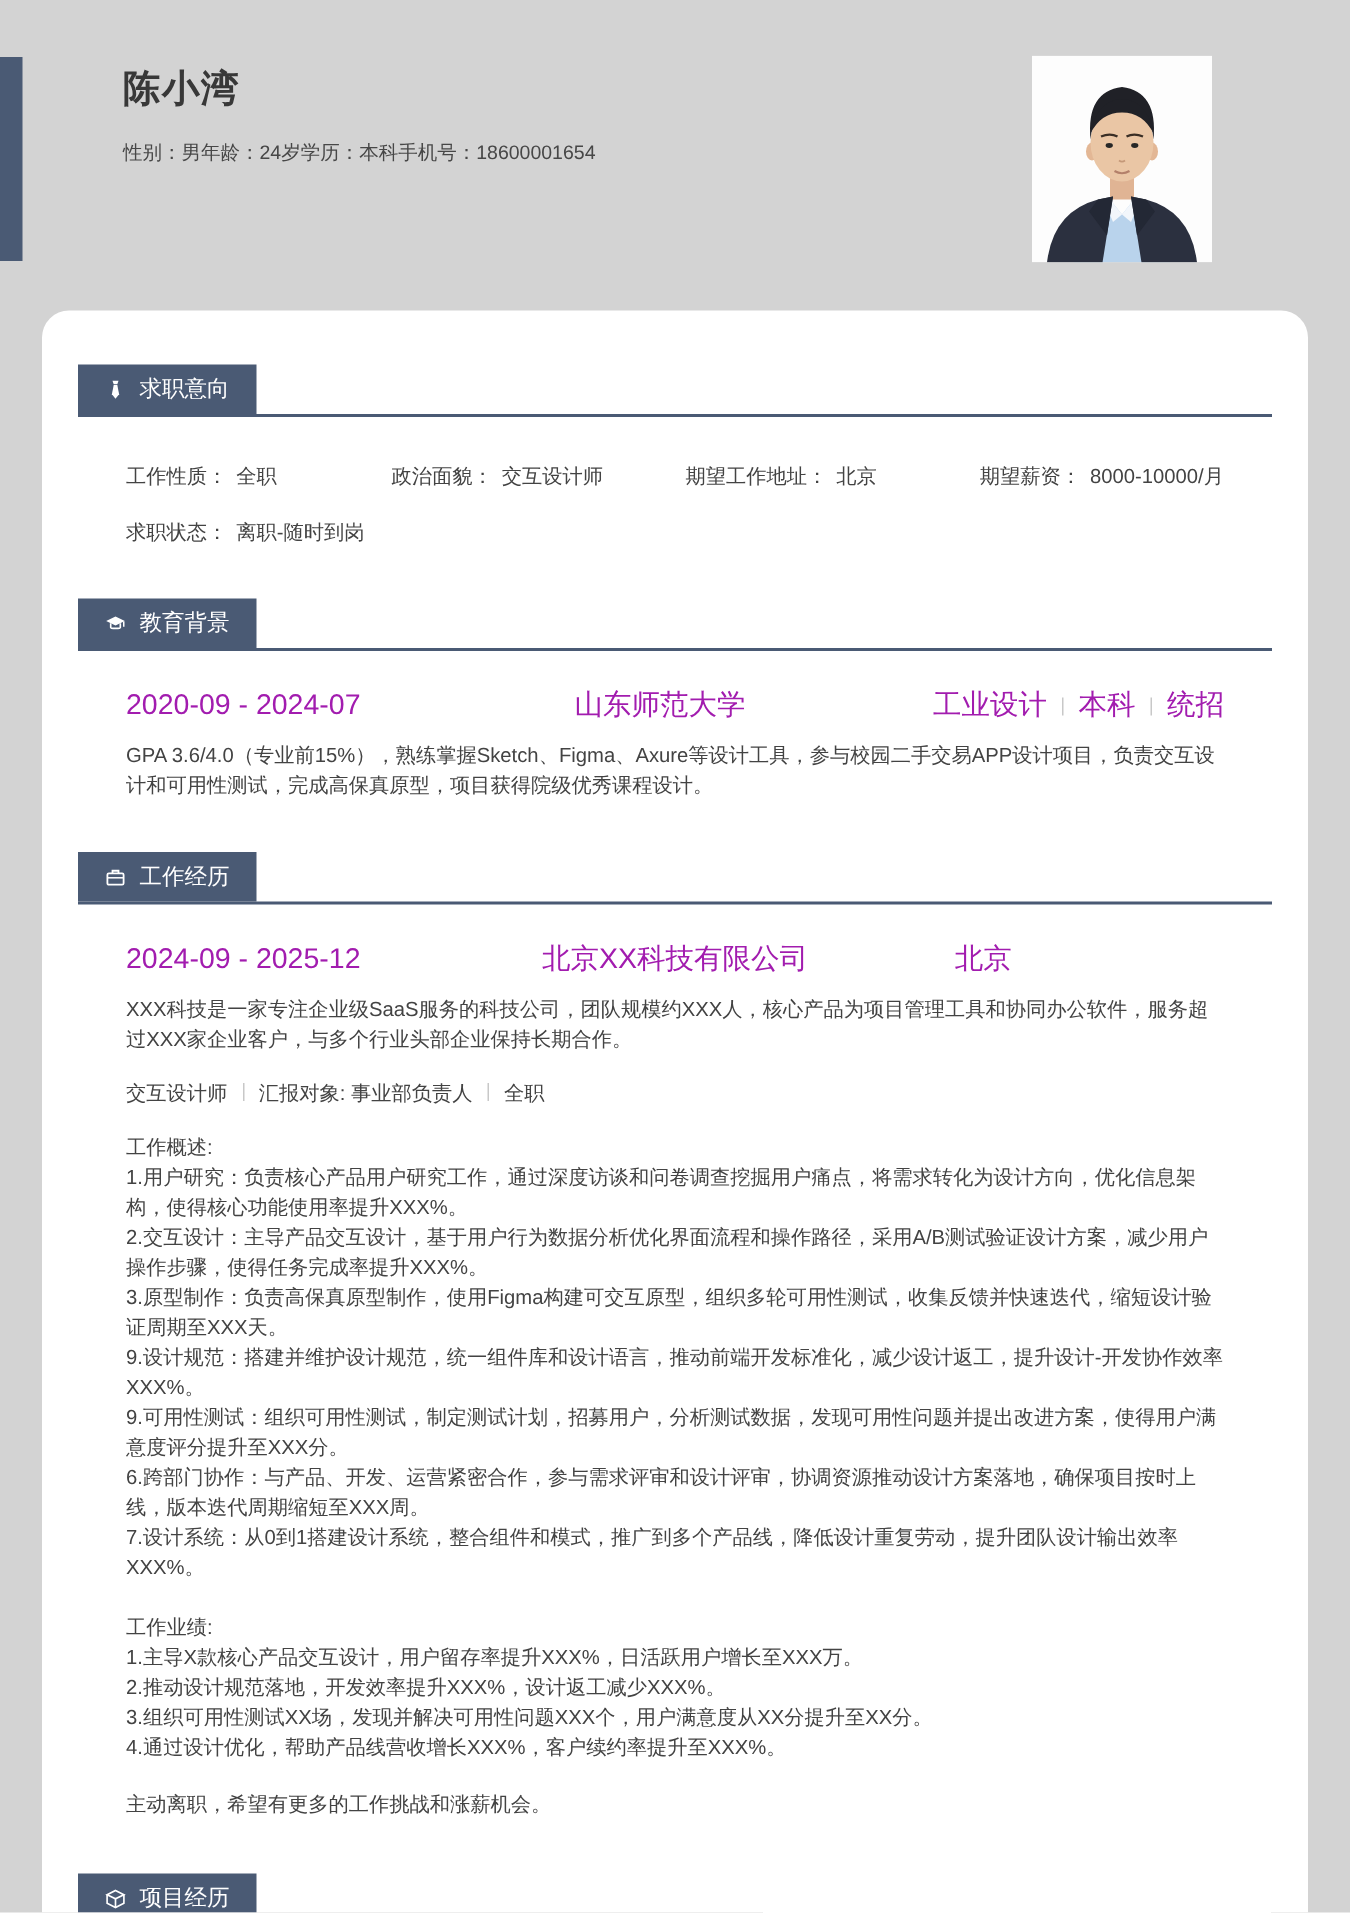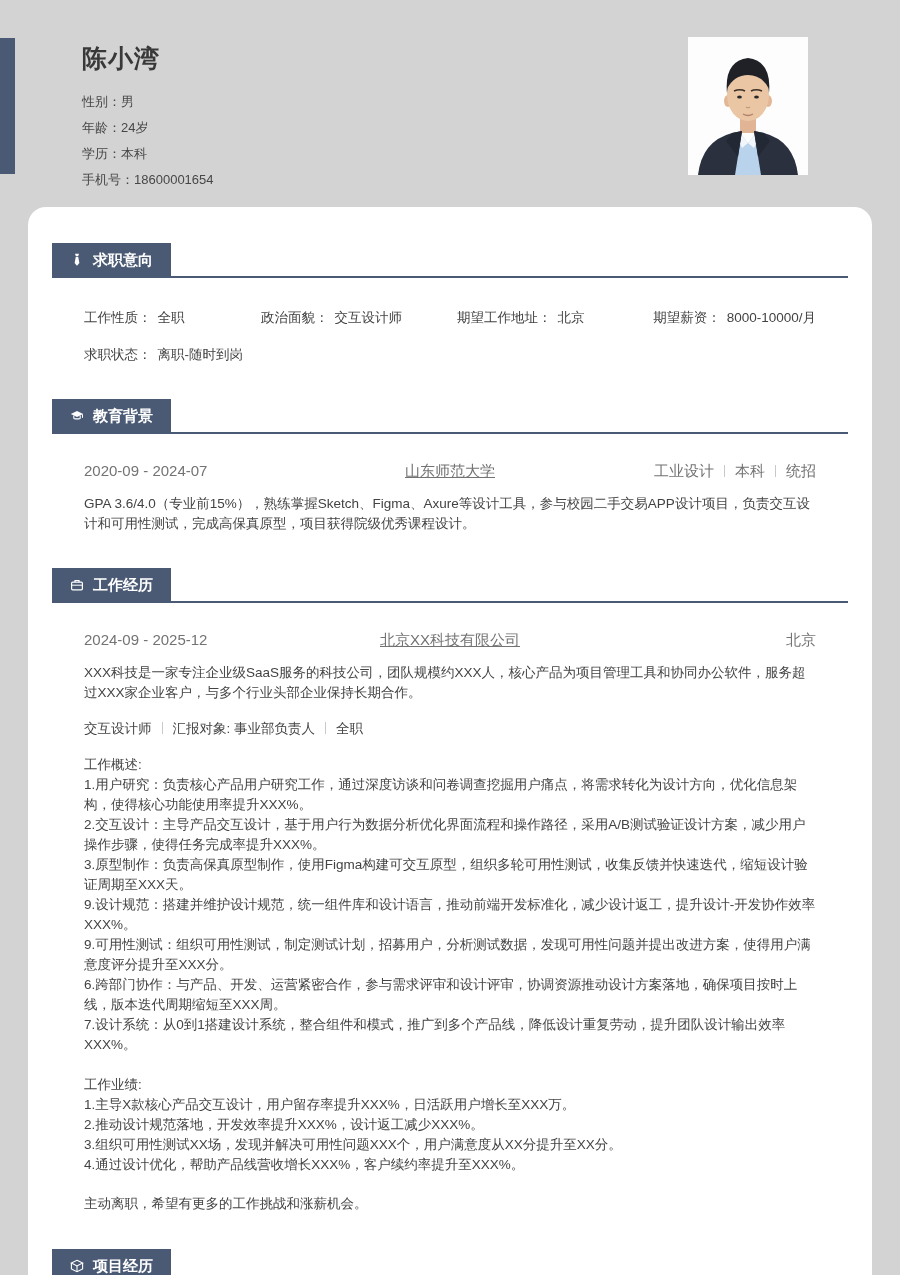--- a/index.html
+++ b/index.html
@@ -9,54 +9,54 @@
     background: #d3d3d3;
     font-family: "Liberation Sans", "DejaVu Sans", sans-serif;
     color: #404040;
   }
   
   .top-header { position: relative; height: 255px; }
   .accent-bar { position: absolute; left: 0; top: 38px; width: 15px; height: 136px; background: #4a5a74; }
   .header-inner { position: absolute; left: 82px; top: 42px; }
   .name { font-size: 25px; font-weight: bold; color: #383838; letter-spacing: 1px; }
   .info-cols { display: flex; margin-top: 14px; }
-  .info-col { display: flex; flex-direction: column; }
+  .info-col { display: flex; flex-direction: row; }
   .info-col.left { width: 230px; }
   .info-row { height: 26px; line-height: 26px; font-size: 13px; color: #474747; white-space: nowrap; }
   .info-row .lbl { color: #474747; }
   .photo-wrap { position: absolute; right: 92px; top: 37px; width: 120px; height: 138px; overflow: hidden; }
   
   .card {
     position: absolute; left: 28px; top: 207px; width: 844px; height: 1068px;
     background: #ffffff; border-radius: 18px 18px 0 0; overflow: hidden;
     padding-top: 36px;
   }
   .section { margin-top: 34px; }
   .section:first-child { margin-top: 0; }
   .section-head { margin: 0 24px; border-bottom: 2px solid #4a5a74; line-height: 0; }
   .section-tab {
     display: inline-flex; align-items: center; gap: 9px;
-    background: #4a5a74; color: #fff; font-size: 15px; font-weight: bold;
+    background: #4a5a74; color: #fff; font-size: 15px; font-weight: normal;
     padding: 0 18px; height: 33px; line-height: 33px; vertical-align: bottom;
   }
   .section-tab .icon { display: inline-flex; width: 14px; height: 14px; }
   .section-body { margin: 0 56px; font-size: 13.5px; line-height: 20px; color: #434343; }
   
   .intent-row { display: flex; margin-top: 30px; white-space: nowrap; }
   .intent-row .f1 { width: 185px; }
   .intent-row .f2 { width: 205px; }
   .intent-row .f3 { width: 205px; }
   .intent-row .f4 { flex: 1; }
   .intent-row.second { margin-top: 17px; }
   .pair .lbl { margin-right: 6px; }
   
-  .entry-row { display: flex; align-items: center; margin-top: 27px; font-size: 15px; color: #737373; gap: 43px; }
+  .entry-row { display: flex; align-items: center; margin-top: 27px; font-size: 19px; color: #a21caf; gap: 43px; }
   .entry-row .col-l { flex: 1; text-align: left; }
-  .entry-row .col-c { flex: 1.6; text-align: center; white-space: nowrap; text-decoration: underline; }
-  .entry-row .col-r { flex: 1; text-align: right; white-space: nowrap; }
+  .entry-row .col-c { flex: 1.6; text-align: center; white-space: nowrap; }
+  .entry-row .col-r { flex: 1; white-space: nowrap; }
   .sep { display: inline-block; width: 1px; height: 12px; background: #c8c8c8; margin: 0 10px; vertical-align: -1px; }
   .para { margin-top: 13px; }
   .meta-line { margin-top: 16px; white-space: nowrap; }
   .block { margin-top: 16px; }
   .block .line { }
   .gap-line { height: 20px; }
   .note { margin-top: 20px; font-family: Liberation Mono, monospace; }
 </style>
 </head>
 <body>

